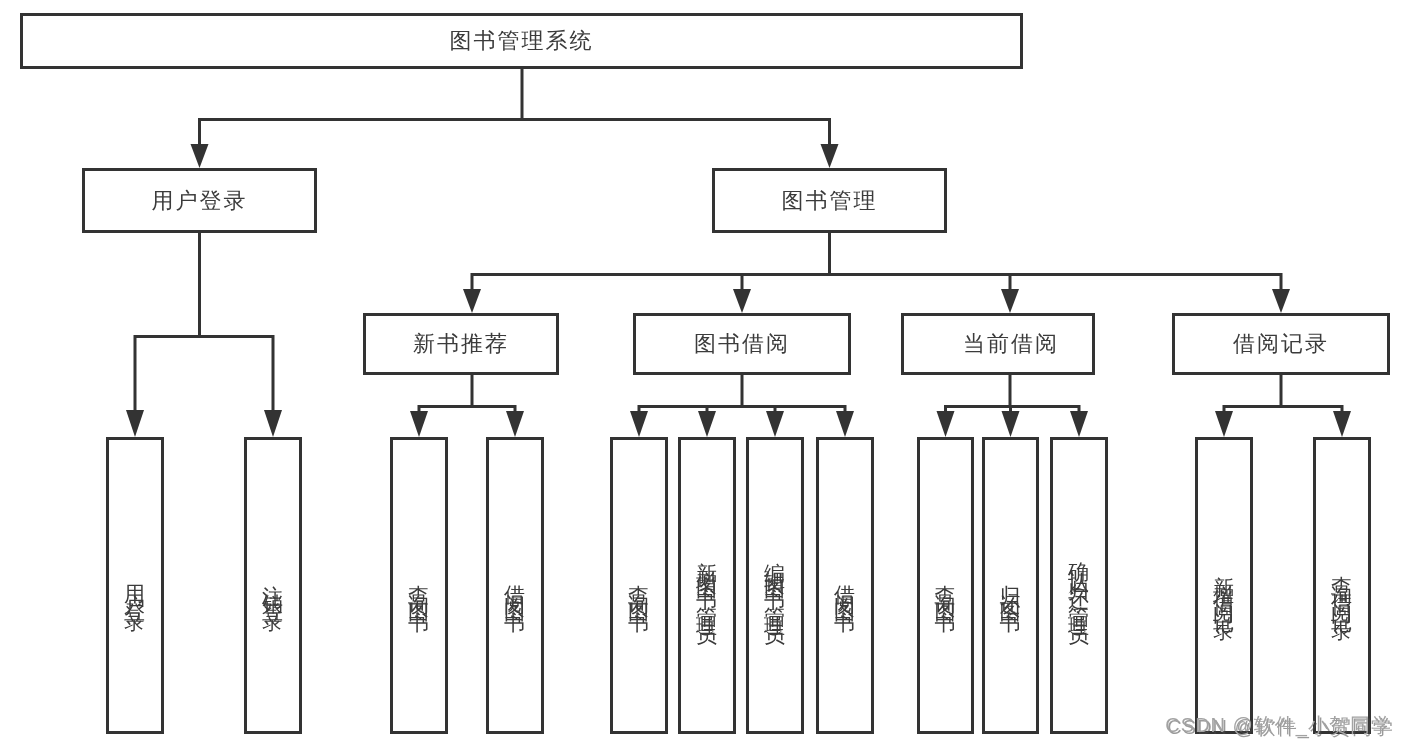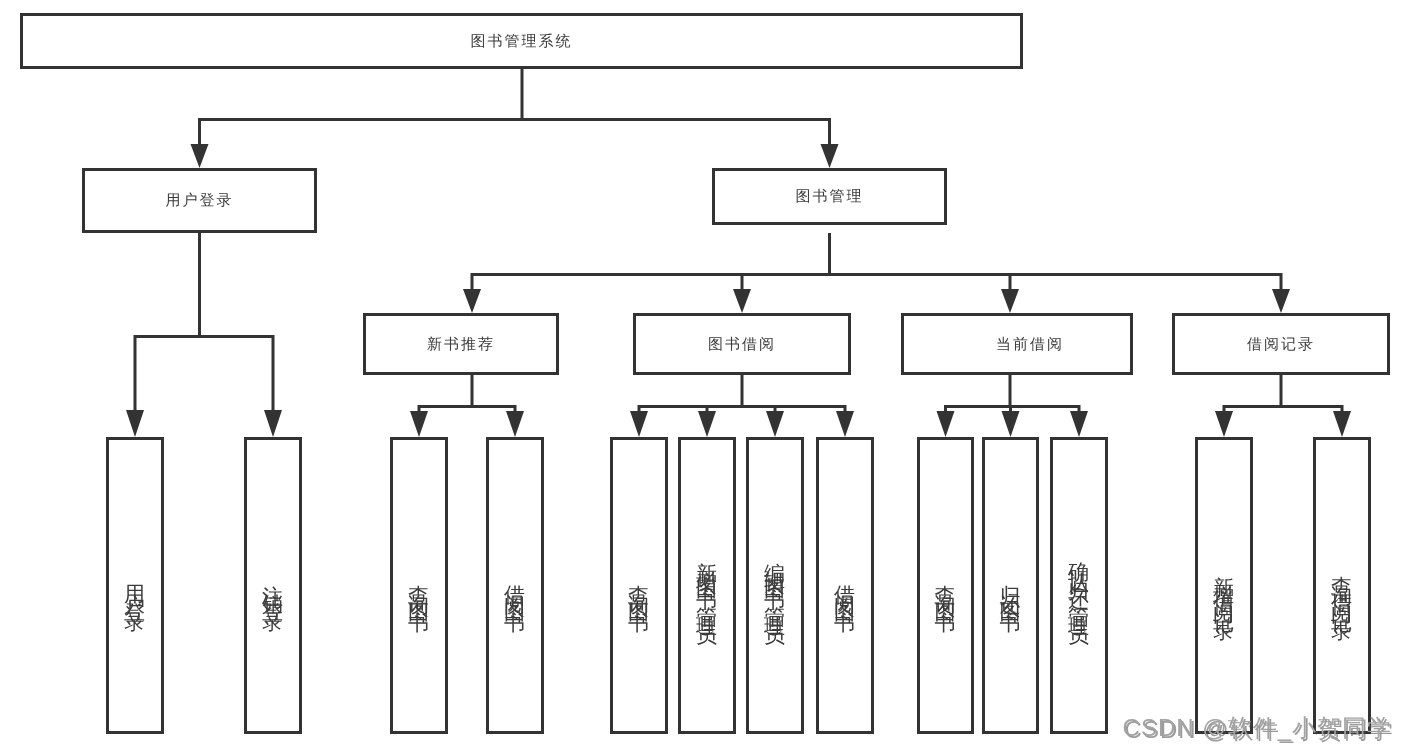--- a/index.html
+++ b/index.html
@@ -14,40 +14,40 @@
   .node{
     position:absolute;
     box-sizing:border-box;
     border:3px solid #333333;
     background:#ffffff;
     display:flex;align-items:center;justify-content:center;
     z-index:1;
     color:#3b3b3b;
   }
   .hlabel{
-    font-size:15px;
+    font-size:22px;
     letter-spacing:2px;
     white-space:nowrap;
     color:#3b3b3b;
   }
   .leaf .vtext{
     display:block;
     writing-mode:vertical-rl;
     text-orientation:mixed;
     font-size:21px;
     line-height:1;
     letter-spacing:9px;
     max-height:286px;
     color:#3b3b3b;
     white-space:nowrap;
   }
   .watermark{
     position:absolute;
     right:13px;top:712px;
-    font-size:24px;
+    font-size:20px;
     color:#a3a3a3;
     text-shadow:2px 2px 0 rgba(72,72,72,0.55);
     z-index:2;
     letter-spacing:1px;
   }
 </style>
 </head>
 <body>
 
 <div class="canvas">
@@ -104,31 +104,31 @@
     </g>
   </svg>
 
   <div class="node" style="left:20px;top:13px;width:1003px;height:56px;">
     <span class="hlabel">图书管理系统</span>
   </div>
 
   <div class="node" style="left:82px;top:168px;width:235px;height:65px;">
     <span class="hlabel">用户登录</span>
   </div>
-  <div class="node" style="left:712px;top:168px;width:235px;height:57px;">
+  <div class="node" style="left:712px;top:168px;width:235px;height:65px;">
     <span class="hlabel">图书管理</span>
   </div>
 
   <div class="node" style="left:363px;top:313px;width:196px;height:62px;">
     <span class="hlabel">新书推荐</span>
   </div>
   <div class="node" style="left:633px;top:313px;width:218px;height:62px;text-align:right;">
     <span class="hlabel">图书借阅</span>
   </div>
-  <div class="node" style="left:901px;top:313px;width:232px;height:62px;padding-left:26px;">
+  <div class="node" style="left:901px;top:313px;width:194px;height:62px;padding-left:26px;">
     <span class="hlabel">当前借阅</span>
   </div>
   <div class="node" style="left:1172px;top:313px;width:218px;height:62px;">
     <span class="hlabel">借阅记录</span>
   </div>
 
   <div class="node leaf" style="left:106px;top:437px;width:58px;height:297px;">
     <span class="vtext">用户登录</span>
   </div>
   <div class="node leaf" style="left:244px;top:437px;width:58px;height:297px;">

